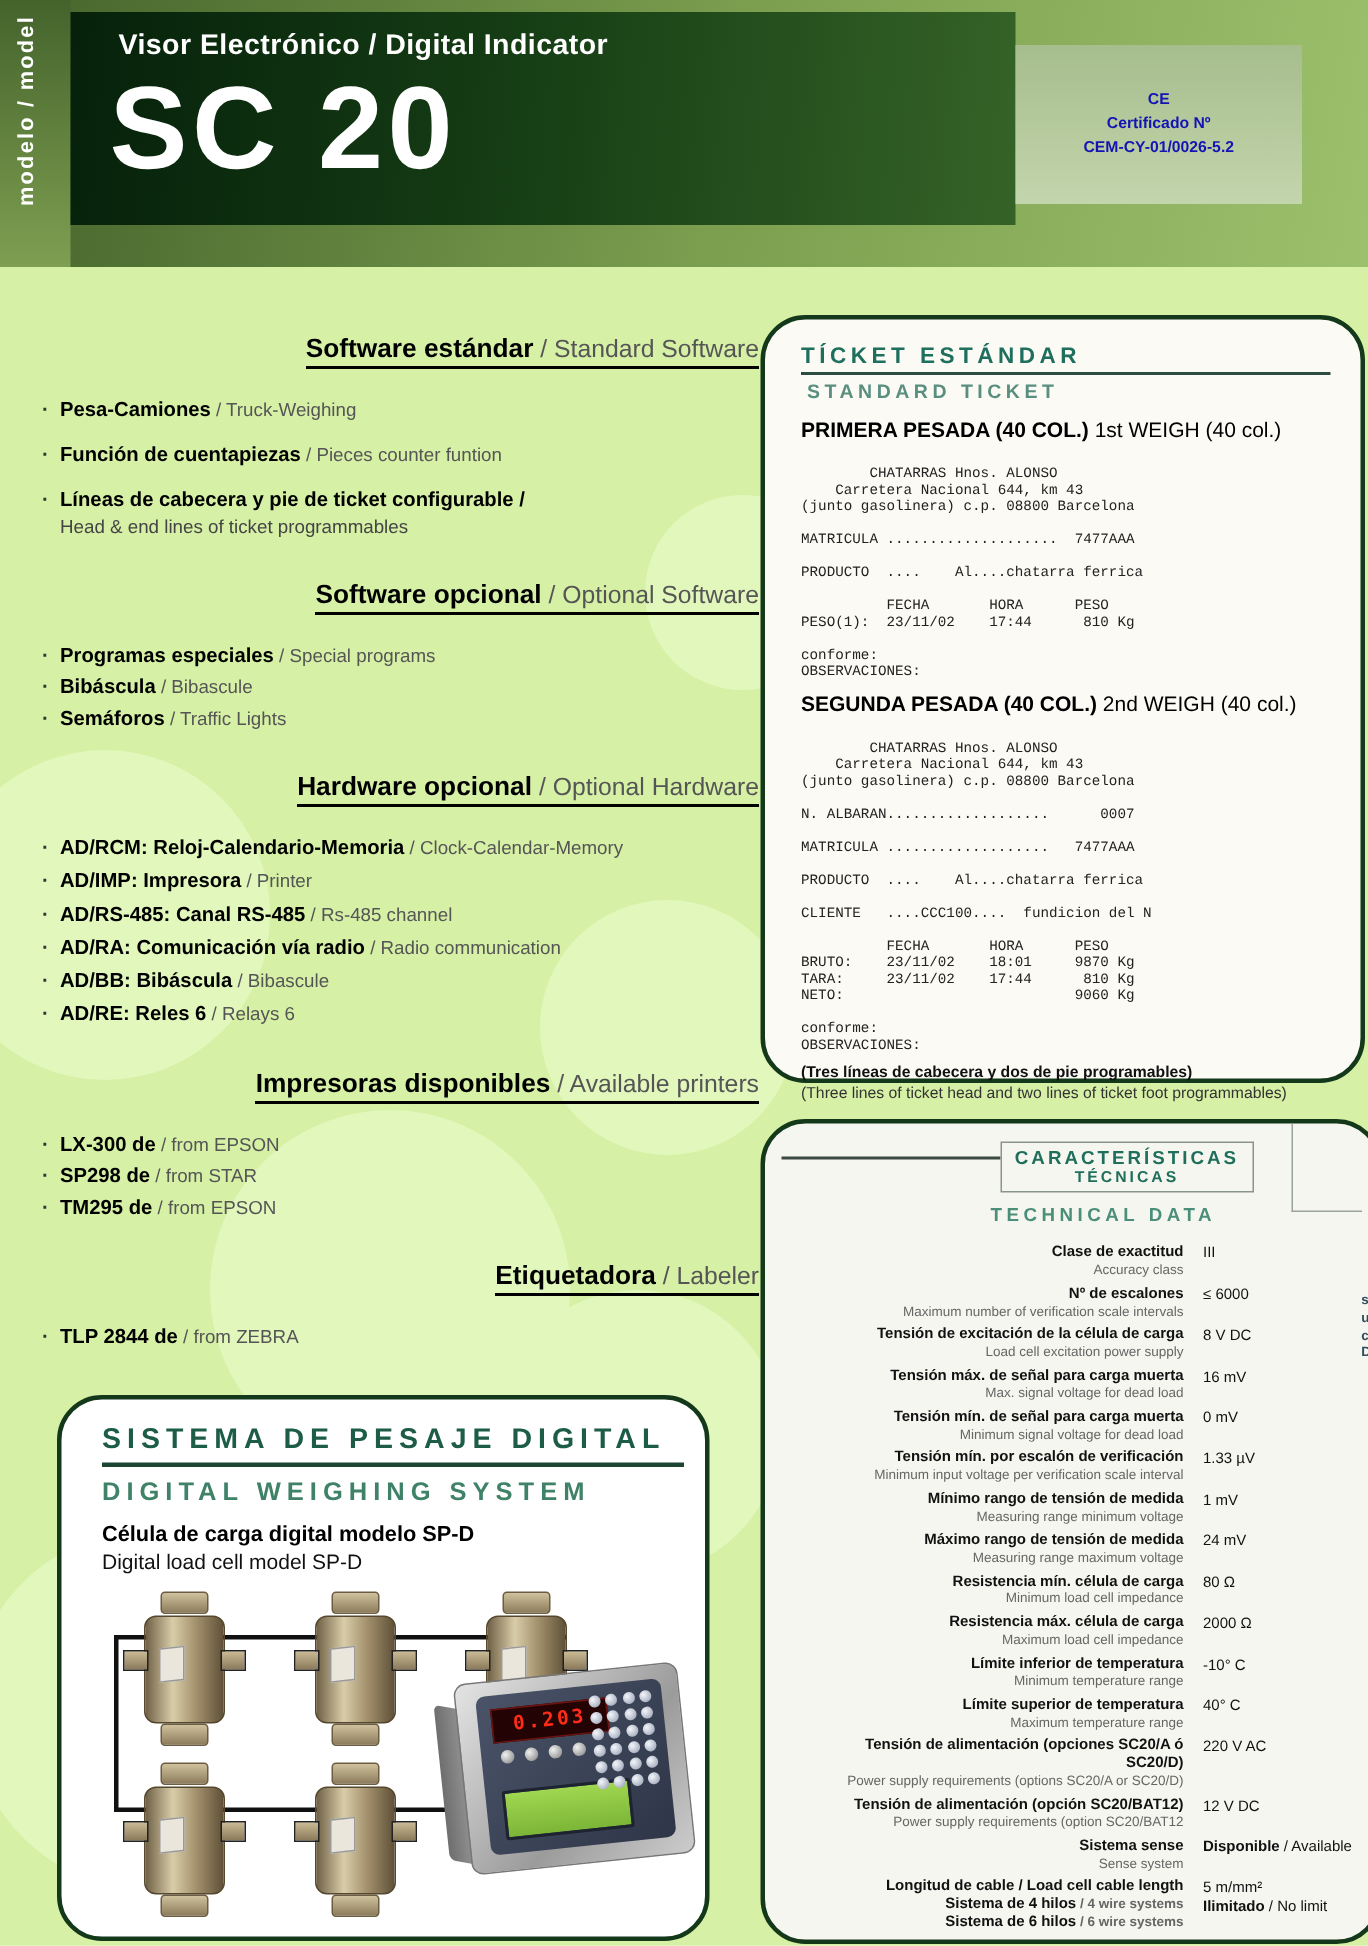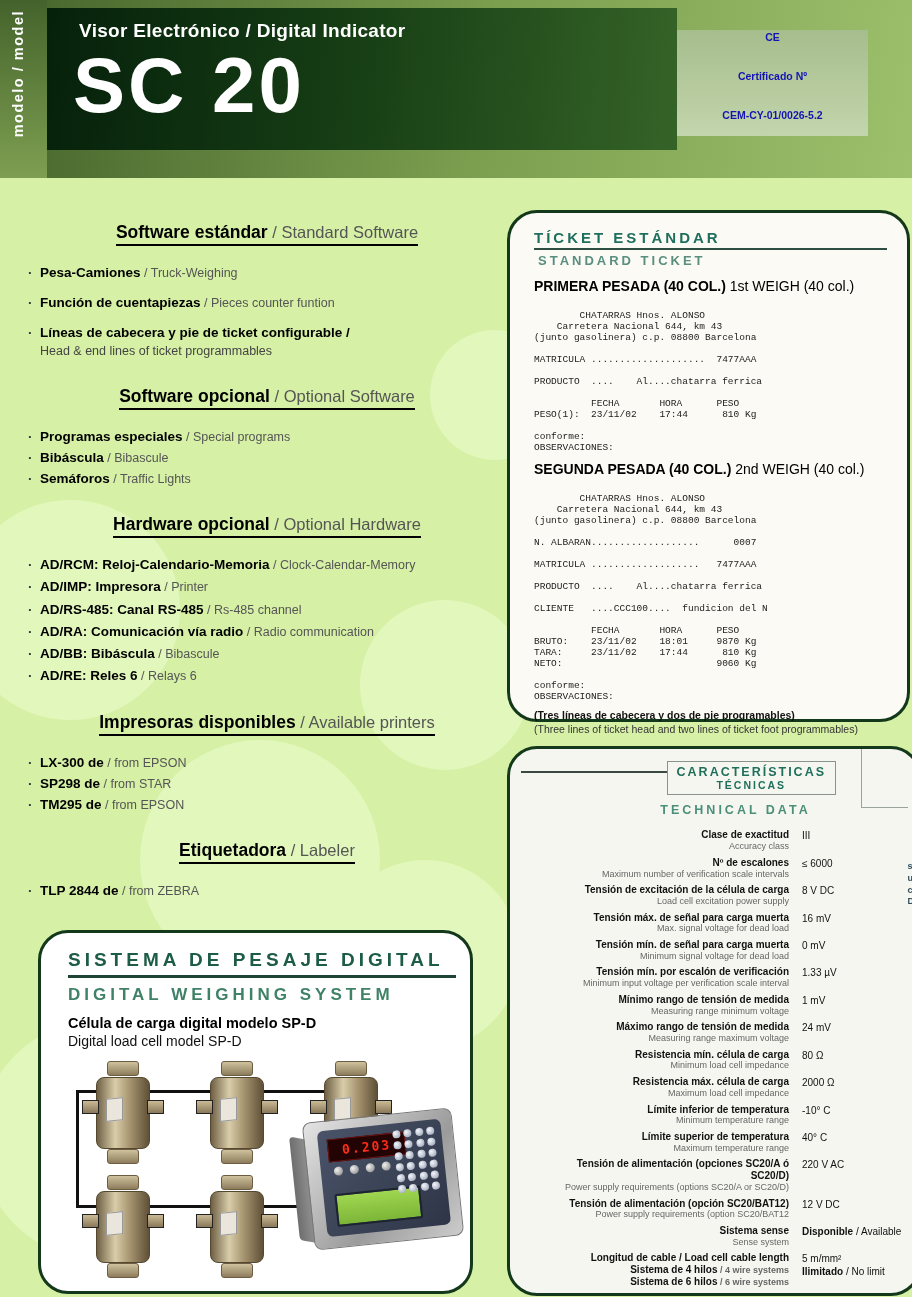--- a/index.html
+++ b/index.html
@@ -15,27 +15,27 @@
   .side-strip{position:absolute;left:0;top:0;width:47px;height:178px;
         background:linear-gradient(180deg,#44632c,#7e9f51);}
   .side-label{position:absolute;left:10px;top:10px;writing-mode:vertical-rl;transform:rotate(180deg);
         color:#fff;font-weight:bold;font-size:14.5px;letter-spacing:1.5px;white-space:nowrap;}
   .dark-box{position:absolute;left:47px;top:8px;width:630px;height:142px;
         background:linear-gradient(95deg,#06210b 0%,#153c14 45%,#356327 100%);}
   .hdr-title{color:#fff;font-weight:bold;font-size:19px;padding:12px 0 0 32px;letter-spacing:.3px;}
   .hdr-model{color:#fff;font-weight:800;font-size:78px;letter-spacing:3px;padding:4px 0 0 26px;line-height:1;}
   .cert-box{position:absolute;left:677px;top:30px;width:191px;height:106px;
         background:linear-gradient(180deg,#a6bd8d,#c3d5ac);
-        display:flex;flex-direction:column;align-items:center;
-        color:#1414b4;font-weight:bold;font-size:10.5px;line-height:1.5;text-align:center;gap:23px;}
+        display:flex;flex-direction:column;justify-content:center;align-items:center;
+        color:#1414b4;font-weight:bold;font-size:10.5px;line-height:1.5;text-align:center;}
 
   
   .left-col{position:absolute;left:28px;top:196px;width:478px;z-index:2;}
   .section{margin-bottom:10px;}
-  .sec-title{text-align:center;margin:26px 0 18px 0;}
+  .sec-title{text-align:right;margin:26px 0 18px 0;}
   .sec-title-inner{display:inline-block;border-bottom:2px solid #000;padding-bottom:1px;}
   .sec-title b{font-size:17.5px;color:#000;}
   .t-en{font-size:16.5px;color:#555;}
   .item{position:relative;padding-left:12px;font-size:13.5px;color:#000;margin-bottom:4px;line-height:1.35;}
   .item::before{content:"·";position:absolute;left:0;top:0;font-weight:bold;color:#333;}
   .item b{font-size:13.5px;}
   .i-en{color:#555;font-size:12.5px;}
   .i-sub{color:#444;font-size:12.5px;font-weight:normal;}
   .section:nth-child(1) .item{margin-bottom:12px;}
   .section:nth-child(2) .item{margin-bottom:3px;}

